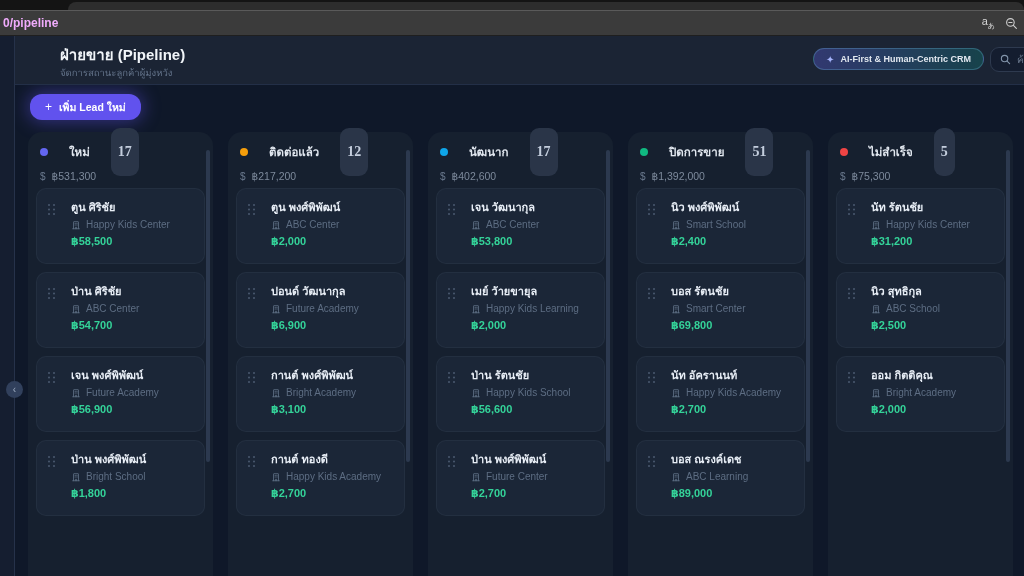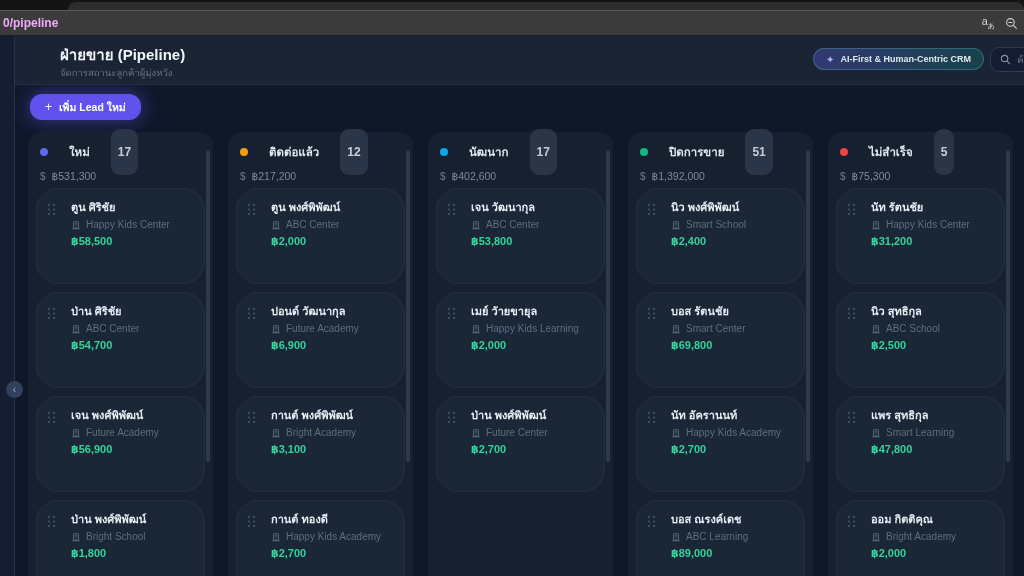--- a/index.html
+++ b/index.html
@@ -35,25 +35,25 @@
   
   .content { position:absolute; top:49px; left:15px; right:0; bottom:0; background:#0f1829; overflow:hidden; }
   .add-btn { position:absolute; left:15px; top:9px; height:26px; padding:0 15px; border:none; border-radius:12px; background:#6152ee; color:#fff; font-size:10.5px; font-weight:bold; cursor:pointer; box-shadow:0 0 18px 2px rgba(97,82,240,0.45); font-family:inherit; display:flex; align-items:center; gap:7px; }
   .add-btn .plus { font-size:12px; font-weight:normal; }
 
   .board { position:absolute; left:13px; top:47px; display:flex; gap:15px; }
   .column { position:relative; width:185px; height:600px; background:#16202f; border-radius:14px; padding:12px; flex:0 0 auto; }
   .col-head { display:flex; align-items:center; gap:21px; height:16px; }
   .dot { width:8px; height:8px; border-radius:50%; flex:0 0 auto; }
   .col-title { color:#e2e8f0; font-size:11.5px; font-weight:bold; }
-  .col-count { background:#2a3548; color:#c4cedd; font-size:12px; font-weight:bold; padding:16px 7px; border-radius:9px; }
+  .col-count { background:#2a3548; color:#c4cedd; font-size:14px; font-weight:bold; padding:16px 7px; border-radius:9px;font-family:Liberation Serif, serif; }
   .col-total { margin-top:9px; display:flex; align-items:center; gap:6px; color:#7d8a9c; font-size:10.5px; height:14px; }
   .col-total .cur { font-size:10px; color:#6b7a8f; }
   .cards { position:absolute; left:8px; right:8px; top:56px; display:flex; flex-direction:column; gap:8px; }
-  .card { position:relative; height:96px; background:#1b2637; border:1px solid rgba(148,163,184,0.07); border-radius:22px; padding:11px 12px 11px 12px; cursor:grab; }
+  .card { position:relative; height:76px; background:#1b2637; border:1px solid rgba(148,163,184,0.07); border-radius:10px; padding:11px 12px 11px 12px; cursor:grab; }
   .handle { position:absolute; left:11px; top:15px; width:7px; height:11px; }
   .handle i { position:absolute; width:2px; height:2px; border-radius:50%; background:#4b5a70;
      box-shadow:5px 0 0 #4b5a70, 0 4.5px 0 #4b5a70, 5px 4.5px 0 #4b5a70, 0 9px 0 #4b5a70, 5px 9px 0 #4b5a70; }
   .card-main { margin-left:22px; }
   .lead-name { color:#e8eef6; font-size:11px; font-weight:bold; line-height:14px; }
   .lead-company { margin-top:5px; display:flex; align-items:flex-end; gap:5px; color:#5d6d83; font-size:10px; }
   .lead-company svg { flex:0 0 auto; }
   .lead-amount { margin-top:5px; color:#34d399; font-size:11px; font-weight:bold; }
   .col-scrollbar { position:absolute; right:3px; top:18px; width:4px; height:312px; border-radius:2px; background:#2c394f; }
 </style>
@@ -295,20 +295,35 @@
       <div class="lead-company">
         <svg width="10" height="10" viewBox="0 0 24 24" fill="none" stroke="#5d6d83" stroke-width="2" stroke-linecap="round" stroke-linejoin="round">
                       <path d="M4 21h16M6 21V5a1 1 0 0 1 1-1h10a1 1 0 0 1 1 1v16M9.5 8h1.5M13.5 8h1.5M9.5 12h1.5M13.5 12h1.5M10.5 21v-3.5h3V21"></path>
                     </svg>
         <span>Happy Kids Learning</span>
       </div>
       <div class="lead-amount">฿2,000</div>
     </div>
   </div>
 
+  <div class="card">
+    <span class="handle">
+                  <i></i>
+                </span>
+    <div class="card-main">
+      <div class="lead-name">ป่าน รัตนชัย</div>
+      <div class="lead-company">
+        <svg width="10" height="10" viewBox="0 0 24 24" fill="none" stroke="#5d6d83" stroke-width="2" stroke-linecap="round" stroke-linejoin="round">
+                      <path d="M4 21h16M6 21V5a1 1 0 0 1 1-1h10a1 1 0 0 1 1 1v16M9.5 8h1.5M13.5 8h1.5M9.5 12h1.5M13.5 12h1.5M10.5 21v-3.5h3V21"></path>
+                    </svg>
+        <span>Happy Kids School</span>
+      </div>
+      <div class="lead-amount">฿56,600</div>
+    </div>
+  </div>
 
   <div class="card">
     <span class="handle">
                   <i></i>
                 </span>
     <div class="card-main">
       <div class="lead-name">ป่าน พงศ์พิพัฒน์</div>
       <div class="lead-company">
         <svg width="10" height="10" viewBox="0 0 24 24" fill="none" stroke="#5d6d83" stroke-width="2" stroke-linecap="round" stroke-linejoin="round">
                       <path d="M4 21h16M6 21V5a1 1 0 0 1 1-1h10a1 1 0 0 1 1 1v16M9.5 8h1.5M13.5 8h1.5M9.5 12h1.5M13.5 12h1.5M10.5 21v-3.5h3V21"></path>
@@ -436,35 +451,20 @@
       <div class="lead-company">
         <svg width="10" height="10" viewBox="0 0 24 24" fill="none" stroke="#5d6d83" stroke-width="2" stroke-linecap="round" stroke-linejoin="round">
                       <path d="M4 21h16M6 21V5a1 1 0 0 1 1-1h10a1 1 0 0 1 1 1v16M9.5 8h1.5M13.5 8h1.5M9.5 12h1.5M13.5 12h1.5M10.5 21v-3.5h3V21"></path>
                     </svg>
         <span>ABC School</span>
       </div>
       <div class="lead-amount">฿2,500</div>
     </div>
   </div>
 
-  <div class="card">
-    <span class="handle">
-                  <i></i>
-                </span>
-    <div class="card-main">
-      <div class="lead-name">แพร สุทธิกุล</div>
-      <div class="lead-company">
-        <svg width="10" height="10" viewBox="0 0 24 24" fill="none" stroke="#5d6d83" stroke-width="2" stroke-linecap="round" stroke-linejoin="round">
-                      <path d="M4 21h16M6 21V5a1 1 0 0 1 1-1h10a1 1 0 0 1 1 1v16M9.5 8h1.5M13.5 8h1.5M9.5 12h1.5M13.5 12h1.5M10.5 21v-3.5h3V21"></path>
-                    </svg>
-        <span>Smart Learning</span>
-      </div>
-      <div class="lead-amount">฿47,800</div>
-    </div>
-  </div>
 
   <div class="card">
     <span class="handle">
                   <i></i>
                 </span>
     <div class="card-main">
       <div class="lead-name">ออม กิตติคุณ</div>
       <div class="lead-company">
         <svg width="10" height="10" viewBox="0 0 24 24" fill="none" stroke="#5d6d83" stroke-width="2" stroke-linecap="round" stroke-linejoin="round">
                       <path d="M4 21h16M6 21V5a1 1 0 0 1 1-1h10a1 1 0 0 1 1 1v16M9.5 8h1.5M13.5 8h1.5M9.5 12h1.5M13.5 12h1.5M10.5 21v-3.5h3V21"></path>

